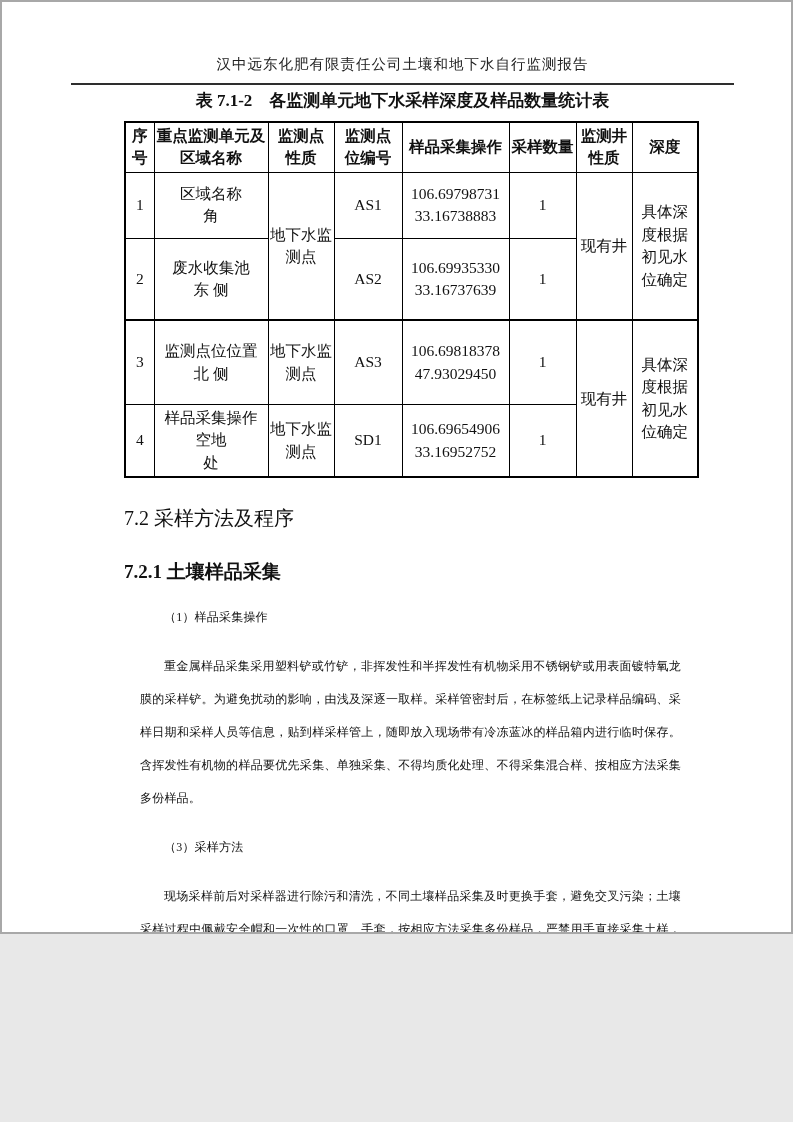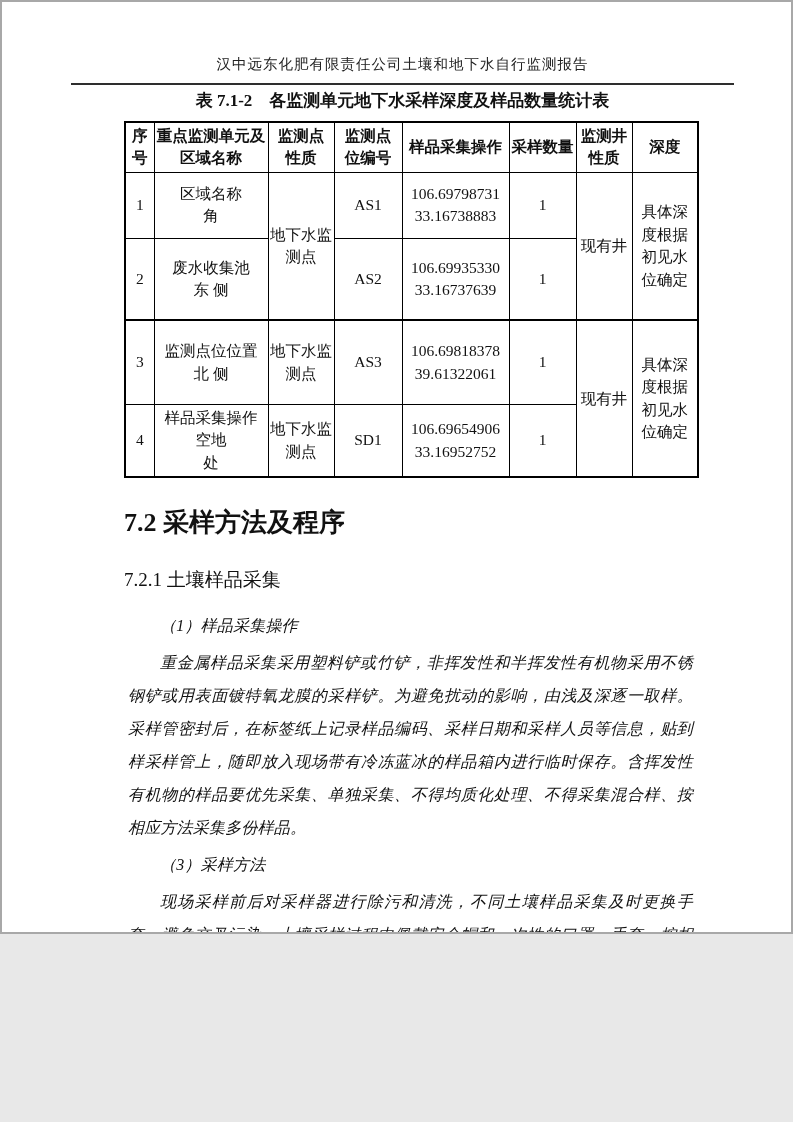--- a/index.html
+++ b/index.html
@@ -45,36 +45,35 @@
     font-weight: normal;
   }
   table.data th { font-weight: bold; }
   tr.hdr   { height: 48px; }
   tr.r1    { height: 66px; }
   tr.r2    { height: 82px; }
   tr.r3    { height: 84px; }
   tr.r4    { height: 64px; }
   tr.group-sep td { border-top: 2.5px solid #000; }
   h1.s72 {
-    font-size: 26px; font-weight: bold;
+    font-size: 20px; font-weight: normal;
     margin: 27px 0 4px 0; padding: 0;
   }
   h2.s721 {
-    font-size: 19px; font-weight: normal;
+    font-size: 19px; font-weight: bold;
     margin: 27px 0 0 0; padding: 0;
   }
   .body-text { margin-top: 16px; }
   .body-text p {
-    margin: 4px; padding: 0;
-    font-size: 16px;
+    margin: 16px; padding: 0;
+    font-size: 12px;
     line-height: 33px;
     text-align: justify;
     text-indent: 2em;
     letter-spacing: 0.2px;
-    font-style: italic;
   }
   .page-number {
     position: absolute;
     top: 1007px; left: 7px;
     width: 100%;
     text-align: center;
     font-size: 14px;
   }
 </style>
 </head>
@@ -141,21 +140,21 @@
           <td>1</td>
         </tr>
         <tr class="r3 group-sep">
           <td>3</td>
           <td>监测点位位置
 北 侧</td>
           <td>地下水监
 测点</td>
           <td>AS3</td>
           <td>106.69818378
-39.61322061</td>
+47.93029450</td>
           <td>1</td>
           <td rowspan="2">现有井</td>
           <td rowspan="2">具体深
 度根据
 初见水
 位确定</td>
         </tr>
         <tr class="r4">
           <td>4</td>
           <td>样品采集操作 空地

